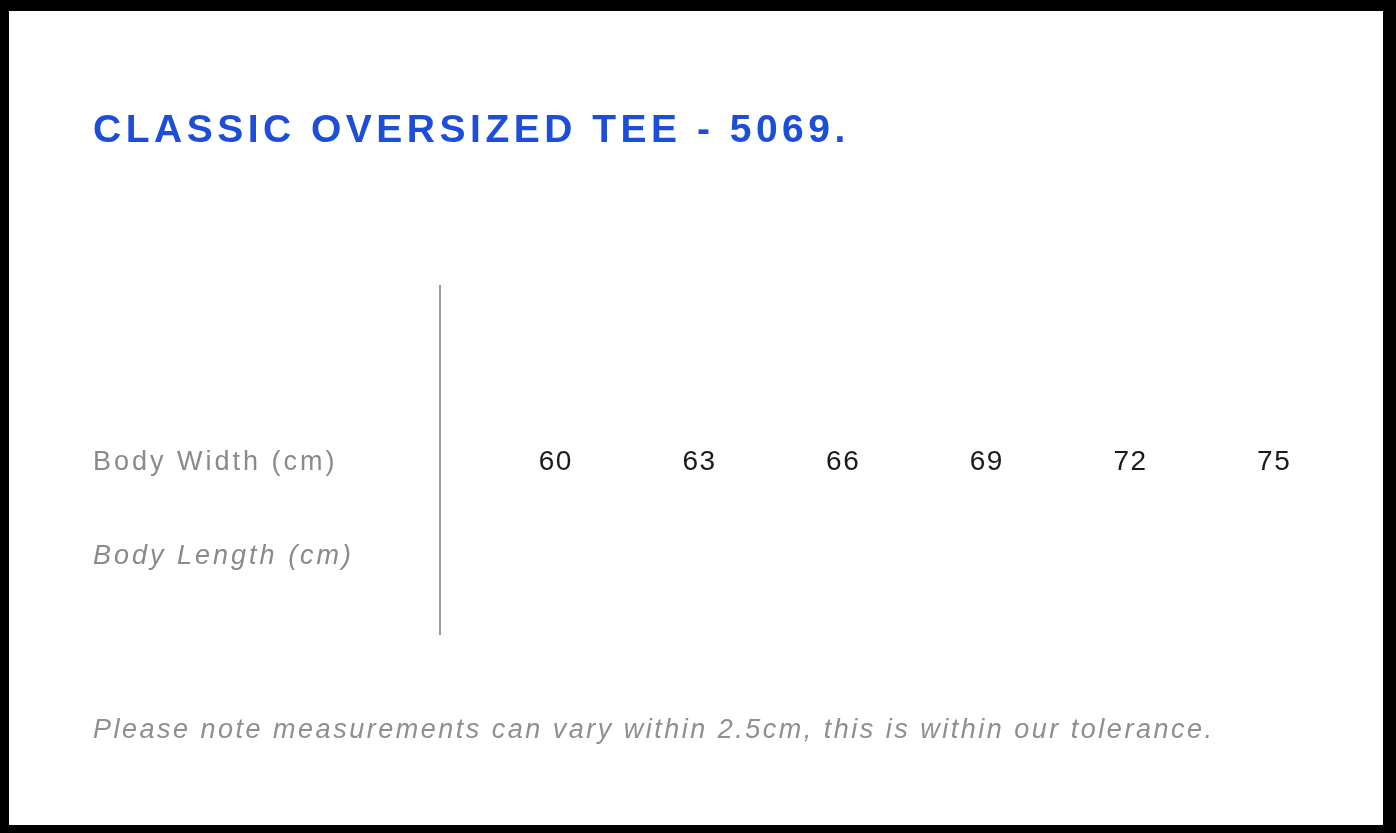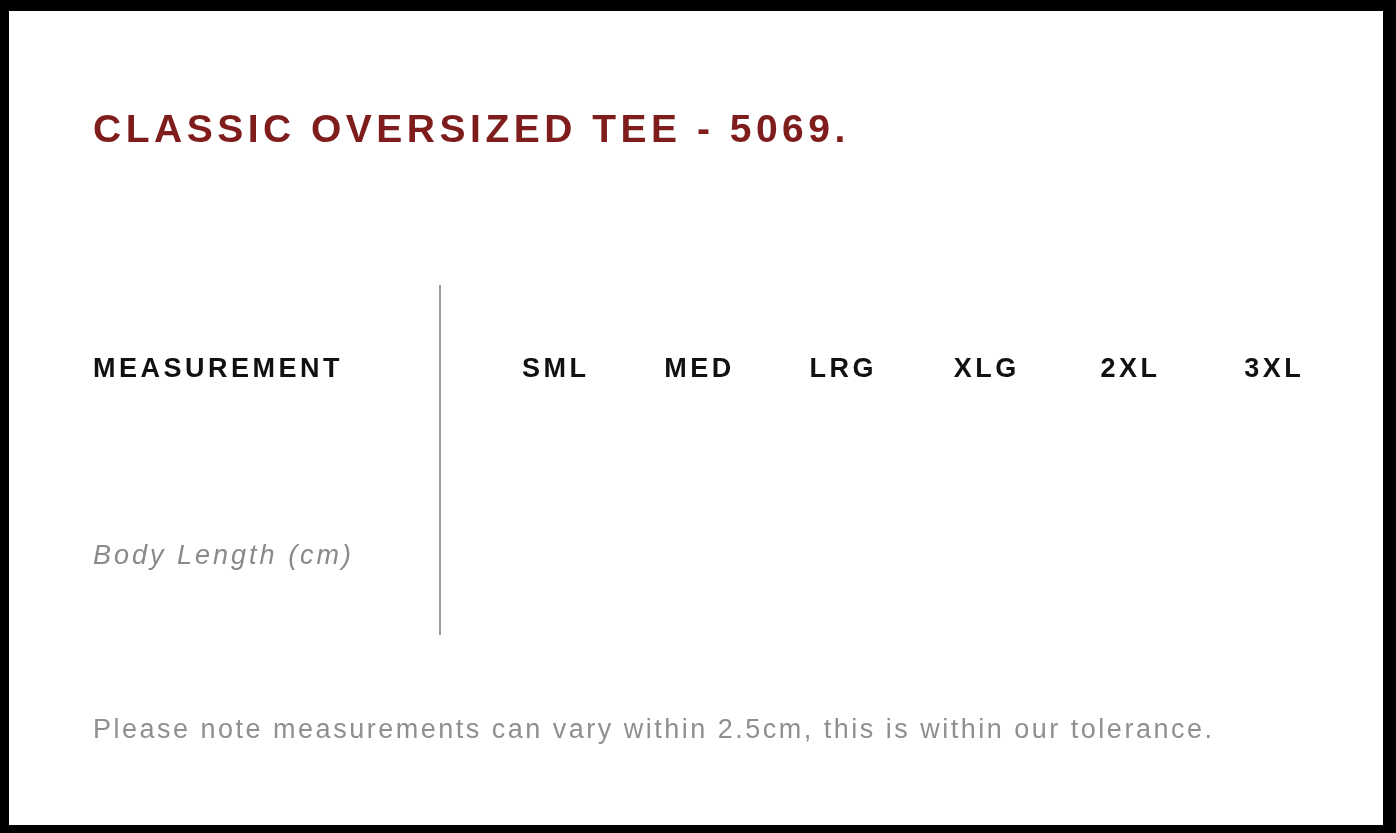--- a/index.html
+++ b/index.html
@@ -14,21 +14,21 @@
     top: 11px; left: 9px; right: 13px; bottom: 8px;
     background: #fff;
   }
   
   .title {
     position: absolute;
     left: 84px; top: 96px;
     font-size: 39px;
     font-weight: bold;
     letter-spacing: 4.5px;
-    color: #7f1d1d;
+    color: #1d4ed8;
     white-space: nowrap;
   }
   .divider {
     position: absolute;
     left: 430px; top: 274px;
     width: 2px; height: 350px;
     background: #9e9e9e;
   }
   .row {
     position: absolute;
@@ -69,46 +69,47 @@
   .cell.header-style {
     font-size: 27px;
     font-weight: bold;
     letter-spacing: 3.5px;
     color: #111;
   }
   .note {
     position: absolute;
     left: 84px; top: 703px;
     font-size: 27px;
+    font-style: italic;
     letter-spacing: 2.5px;
     color: #8f8f8f;
     white-space: nowrap;
   }
 </style>
 </head>
 <body>
 
 <div class="page">
 
   <h1 class="title">CLASSIC OVERSIZED TEE - 5069.</h1>
 
   <div class="divider"></div>
 
-  <div class="row row-header">
-    <span class="row-label header-style">MEASUREMENT</span>
+
+  <div class="row row-width">
+    <span class="row-label">Body Width (cm)</span>
     <div class="cells">
-      <span class="cell header-style">SML</span>
-      <span class="cell header-style">MED</span>
-      <span class="cell header-style">LRG</span>
-      <span class="cell header-style">XLG</span>
-      <span class="cell header-style">2XL</span>
-      <span class="cell header-style">3XL</span>
+      <span class="cell">60</span>
+      <span class="cell">63</span>
+      <span class="cell">66</span>
+      <span class="cell">69</span>
+      <span class="cell">72</span>
+      <span class="cell">75</span>
     </div>
   </div>
-
 
   <div class="row row-length">
     <span class="row-label">Body Length (cm)</span>
   </div>
 
   <p class="note">Please note measurements can vary within 2.5cm, this is within our tolerance.</p>
 
 </div>
 
 </body></html>

